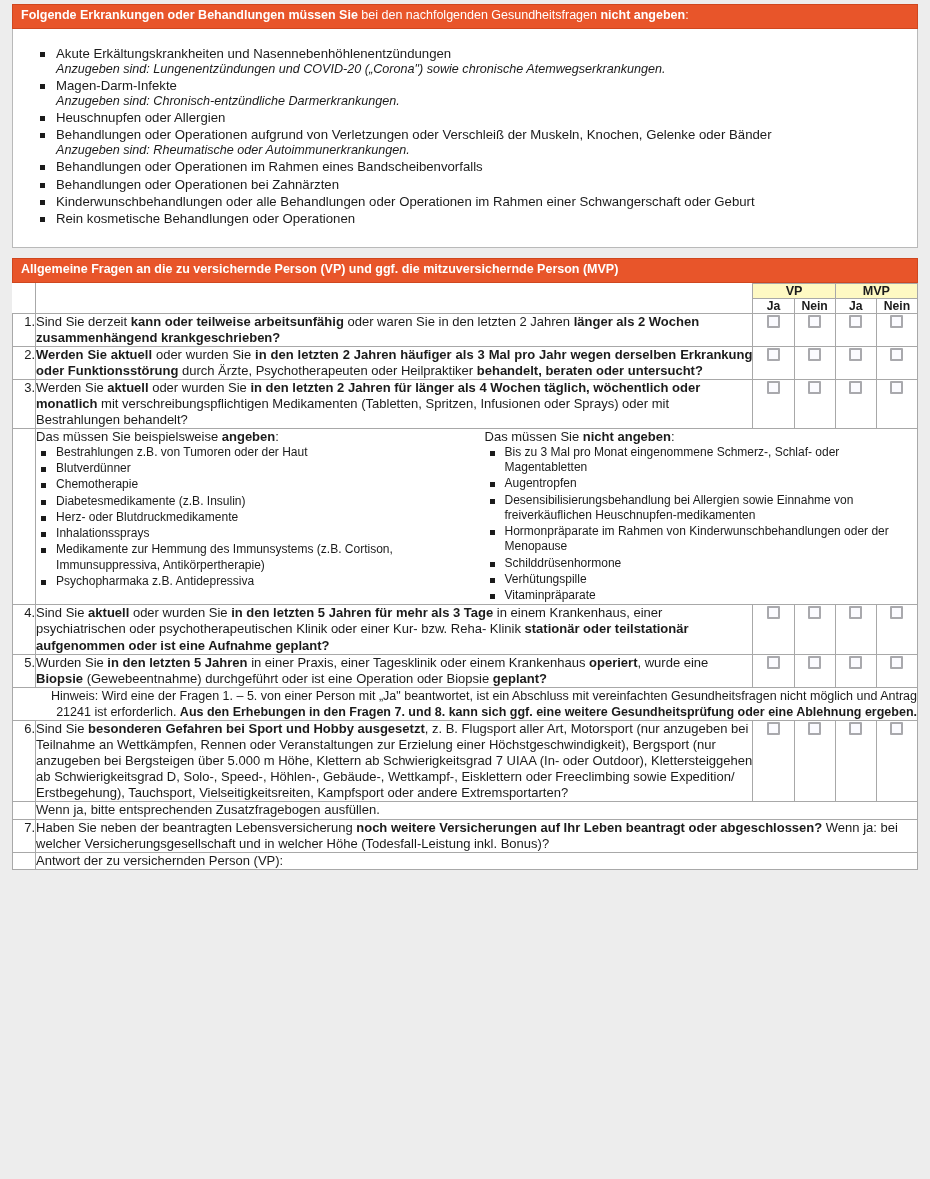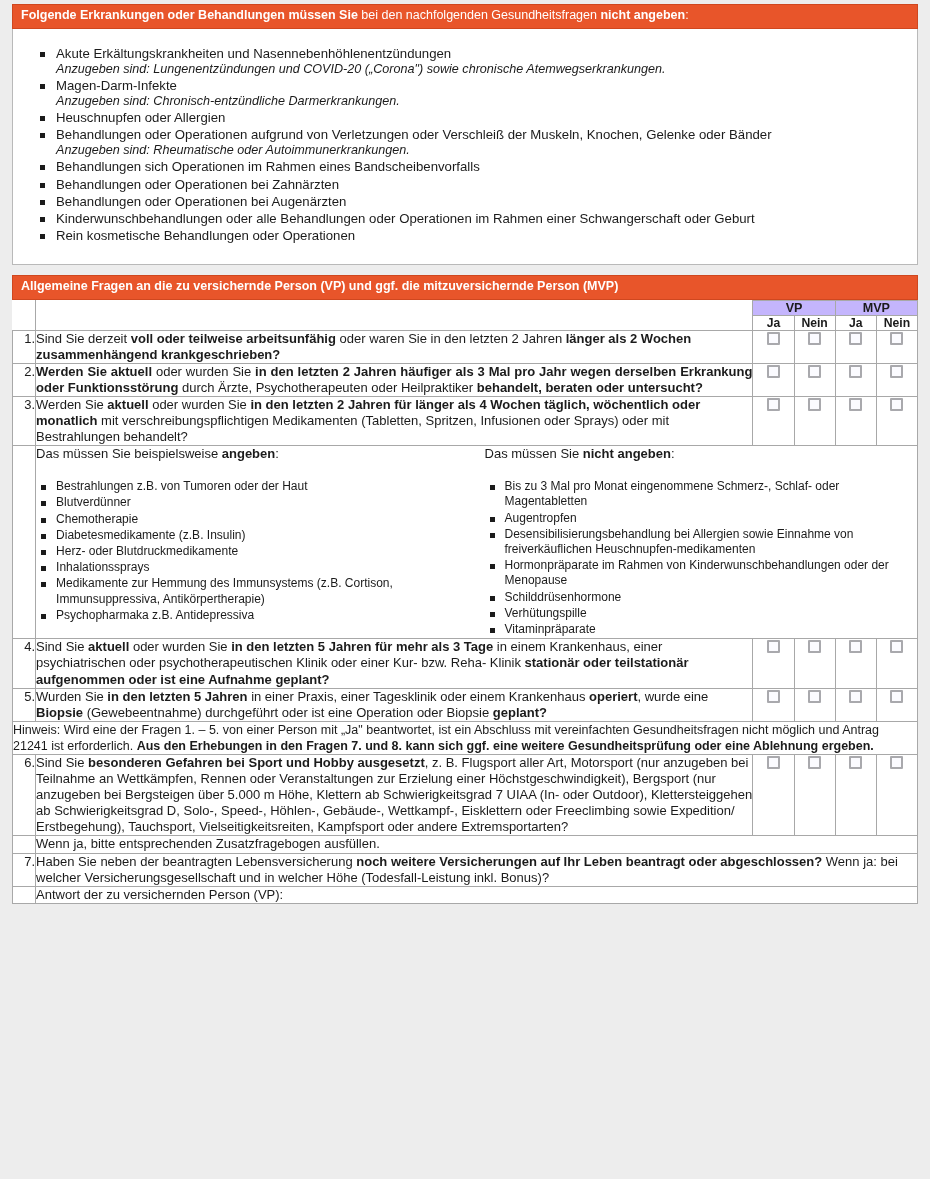--- a/index.html
+++ b/index.html
@@ -54,21 +54,21 @@
     vertical-align: top;
     padding: 0;
   }
   col.num  { width: 23px; }
   col.body { width: 715px; }
   col.cb   { width: 41px; }
 
   .hdr-blank { border-left: none !important; }
   th.grp {
     font-size: 12.6px; font-weight: bold; text-align: center;
-    padding: 2px 0 3px 0; background: #c4b5fd;
+    padding: 2px 0 3px 0; background: #fef9c3;
   }
   th.sub2 {
     font-size: 12.2px; font-weight: bold; text-align: center;
     padding: 2px 0 3px 0; background: #fff;
   }
 
   td.num {
     text-align: right; font-size: 13px; padding: 4px 4px 0 0;
     white-space: nowrap;
   }
@@ -83,29 +83,29 @@
     background: #fbfbff;
     border: 2px solid #a9a9ad;
     border-radius: 1px;
   }
 
   
   td.examples { padding: 6px 7px 8px 7px; }
   .ex-wrap { display: flex; gap: 0; }
   .ex-col { width: 50%; padding-right: 10px; }
   .ex-col.right { padding-left: 8px; padding-right: 8px; }
-  .ex-head { font-size: 13px; margin-bottom: 17px; line-height: 1.2; }
+  .ex-head { font-size: 13px; margin-bottom: 0; line-height: 1.2; }
   .ex-col ul { list-style: none; margin: 0; padding: 0; }
   .ex-col li { position: relative; padding-left: 20px; font-size: 12px; line-height: 1.27; margin-bottom: 1px; }
   .ex-col li .sq { left: 5px; top: 6px; }
 
   
   td.hinweis {
     font-size: 12.5px; line-height: 1.28; padding: 4px 8px 5px 8px;
-    text-align: left;
+    text-align: right;
   }
   td.plain { font-size: 13px; line-height: 1.25; padding: 5px 7px 6px 7px; }
   .spacer-after { height: 4px; }
 </style>
 </head>
 <body>
 
 <div class="page">
 
   <div>
@@ -128,29 +128,25 @@
             <span class="sq"></span>
             <div class="main">Heuschnupfen oder Allergien</div>
           </li>
           <li>
             <span class="sq"></span>
             <div class="main">Behandlungen oder Operationen aufgrund von Verletzungen oder Verschleiß der Muskeln, Knochen, Gelenke oder Bänder</div>
             <div class="sub">Anzugeben sind: Rheumatische oder Autoimmunerkrankungen.</div>
           </li>
           <li>
             <span class="sq"></span>
-            <div class="main">Behandlungen sich Operationen im Rahmen eines Bandscheibenvorfalls</div>
+            <div class="main">Behandlungen oder Operationen im Rahmen eines Bandscheibenvorfalls</div>
           </li>
           <li>
             <span class="sq"></span>
             <div class="main">Behandlungen oder Operationen bei Zahnärzten</div>
-          </li>
-          <li>
-            <span class="sq"></span>
-            <div class="main">Behandlungen oder Operationen bei Augenärzten</div>
           </li>
           <li>
             <span class="sq"></span>
             <div class="main">Kinderwunschbehandlungen oder alle Behandlungen oder Operationen im Rahmen einer Schwangerschaft oder Geburt</div>
           </li>
           <li>
             <span class="sq"></span>
             <div class="main">Rein kosmetische Behandlungen oder Operationen</div>
           </li>
         </ul>
@@ -182,21 +178,21 @@
         <tr>
           <th class="sub2">Ja</th>
           <th class="sub2">Nein</th>
           <th class="sub2">Ja</th>
           <th class="sub2">Nein</th>
         </tr>
       </thead>
       <tbody id="q-body">
           <tr>
             <td class="num">1.</td>
-            <td class="qtext">Sind Sie derzeit <b>voll oder teilweise arbeitsunfähig</b> oder waren Sie in den letzten 2 Jahren <b>länger als 2 Wochen zusammenhängend krankgeschrieben?</b></td>
+            <td class="qtext">Sind Sie derzeit <b>kann oder teilweise arbeitsunfähig</b> oder waren Sie in den letzten 2 Jahren <b>länger als 2 Wochen zusammenhängend krankgeschrieben?</b></td>
             <td class="cb"><span class="chk"></span></td>
             <td class="cb"><span class="chk"></span></td>
             <td class="cb"><span class="chk"></span></td>
             <td class="cb"><span class="chk"></span></td>
           </tr>
           <tr>
             <td class="num">2.</td>
             <td class="qtext just"><b>Werden Sie aktuell</b> oder wurden Sie <b>in den letzten 2 Jahren häufiger als 3 Mal pro Jahr wegen derselben Erkrankung oder Funktionsstörung</b> durch Ärzte, Psychotherapeuten oder Heilpraktiker <b>behandelt, beraten oder untersucht?</b></td>
             <td class="cb"><span class="chk"></span></td>
             <td class="cb"><span class="chk"></span></td>

